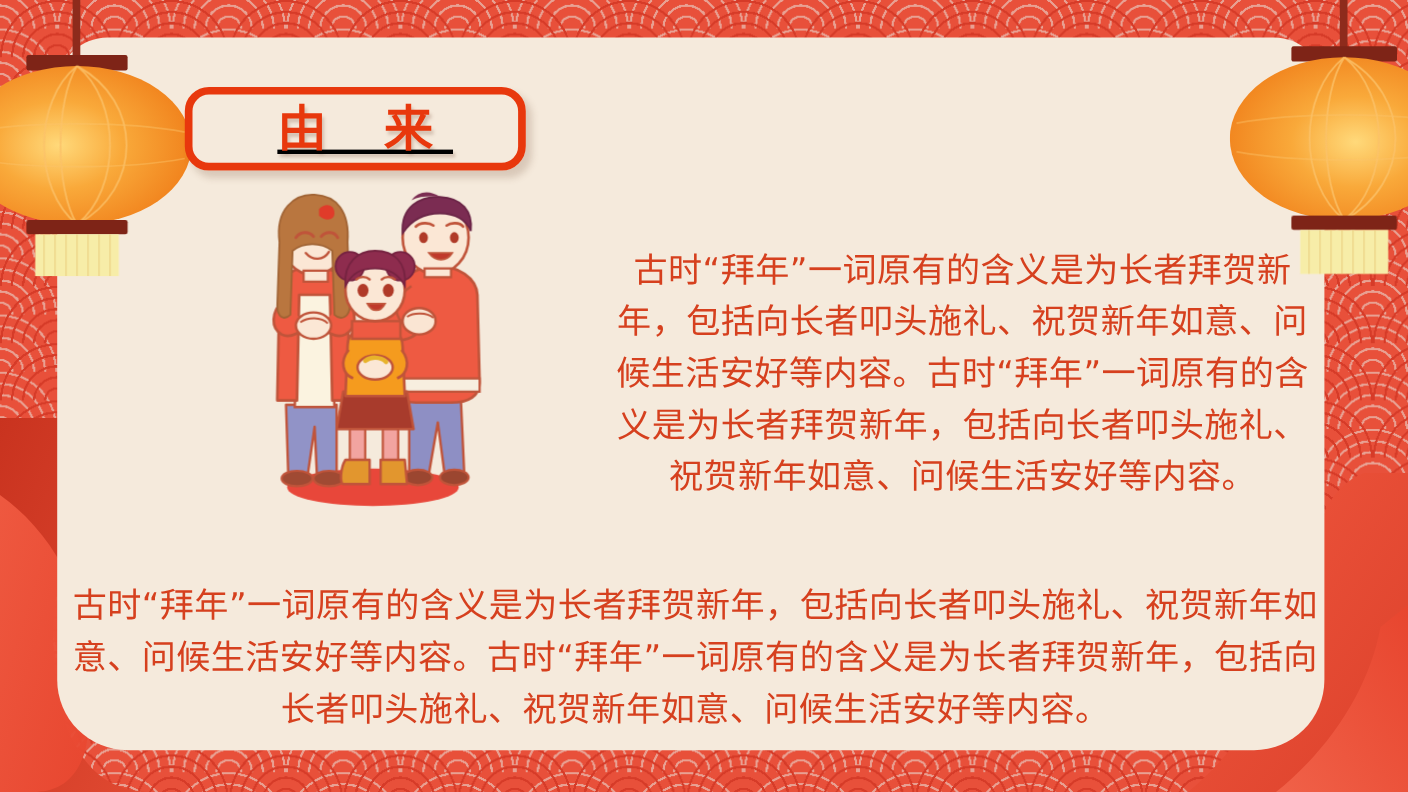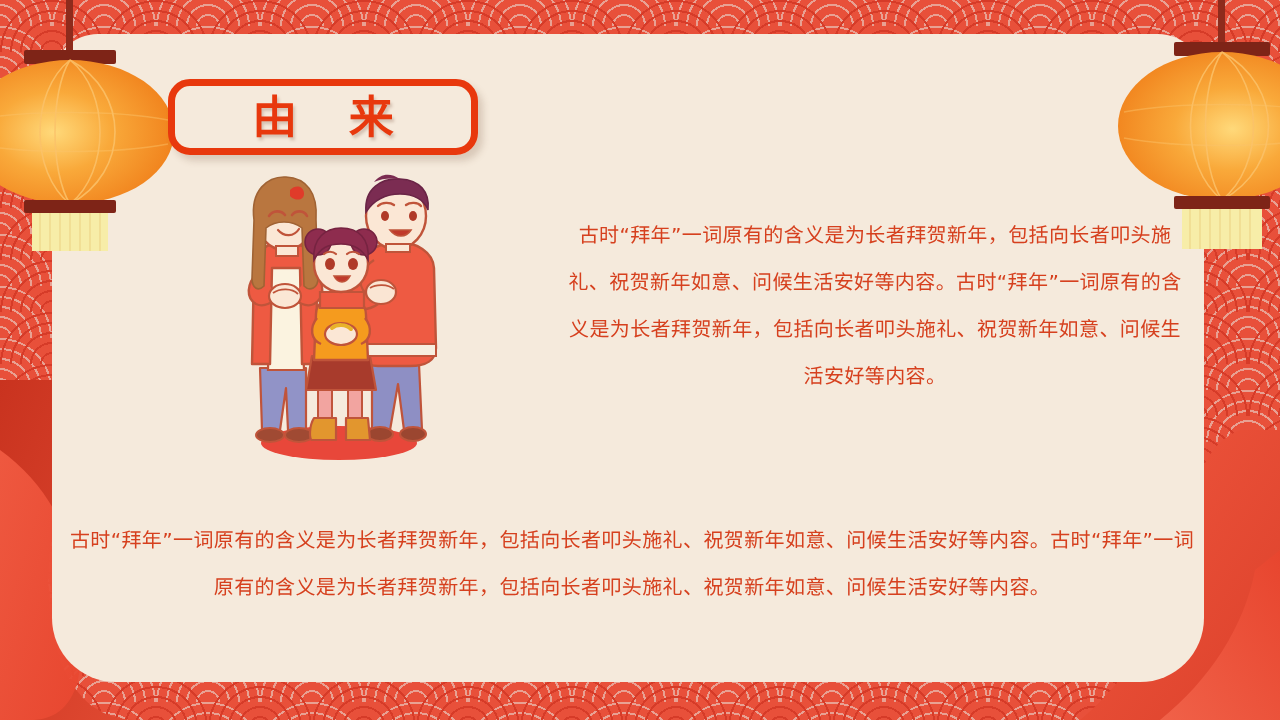--- a/index.html
+++ b/index.html
@@ -71,20 +71,21 @@
     width: 310px;
     height: 76px;
     border: 7px solid #E8380D;
     border-radius: 22px;
     box-sizing: border-box;
     display: flex;
     align-items: center;
     justify-content: center;
     box-shadow: 5px 6px 7px rgba(120, 80, 60, 0.22);
     background: transparent;
+    text-decoration: underline;
   }
   .title-text {
     color: #E8380D;
     font-size: 45px;
     font-weight: 700;
     letter-spacing: 18px;
     text-indent: 18px;
     line-height: 1;
     text-shadow: 2px 3px 3px rgba(140,100,80,0.30);
     white-space: nowrap;
@@ -97,21 +98,21 @@
     top: 168px;
     width: 250px;
     height: 300px;
     pointer-events: none;
   }
 
   
   .para {
     position: absolute;
     color: #D6401E;
-    font-size: 20px;
+    font-size: 31px;
     line-height: 47px;
     letter-spacing: 0.4px;
   }
   .para-right {
     left: 560px;
     top: 192px;
     width: 630px;
     text-align: center;
   }
   .para-bottom {

